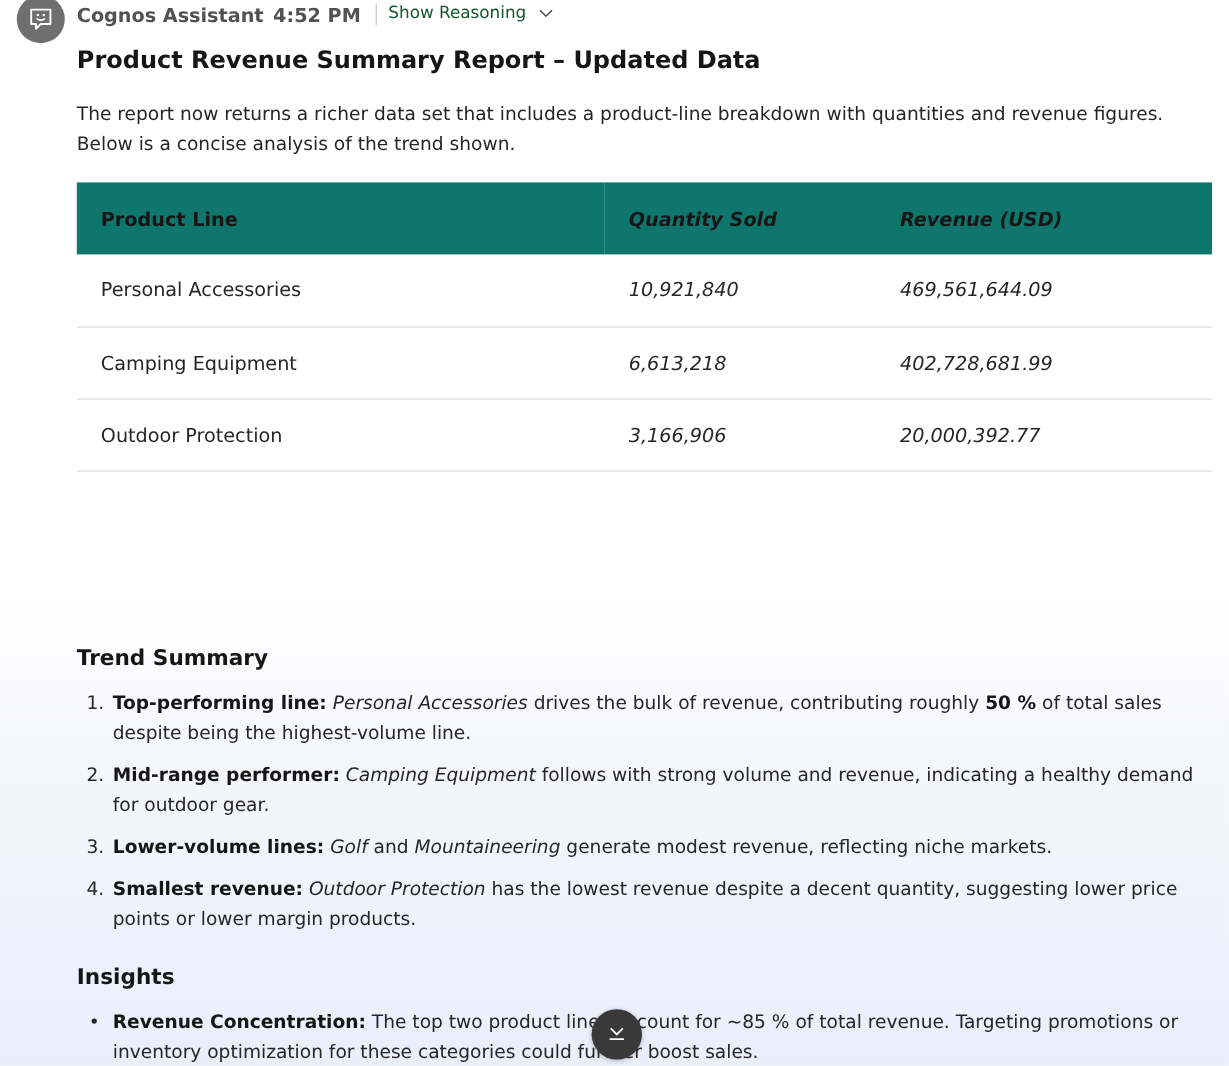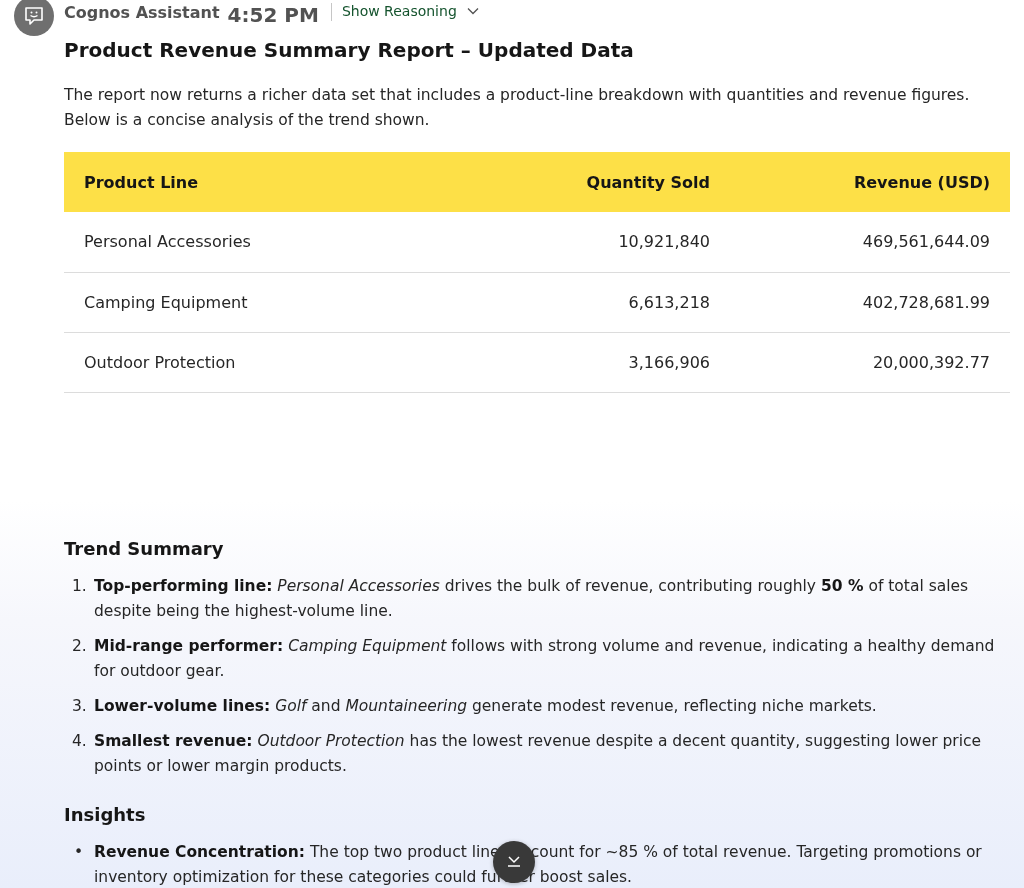--- a/index.html
+++ b/index.html
@@ -13,38 +13,38 @@
   .avatar {
     position: absolute; left: 14px; top: -4px; width: 40px; height: 40px;
     border-radius: 50%; background: #6f6f6f;
     display: flex; align-items: center; justify-content: center;
   }
   .header {
     position: absolute; left: 64px; top: 3px; height: 24px;
     display: flex; align-items: flex-start; white-space: nowrap;
   }
   .assistant-name { font-size: 16px; font-weight: bold; color: #525252; }
-  .time { font-size: 20px; font-weight: bold; color: #525252; margin-left: 8px; }
+  .time { font-size: 16px; font-weight: bold; color: #525252; margin-left: 8px; }
   .sep { width: 1px; height: 18px; background: #c6c6c6; margin: 0 10px 0 12px; }
   .reasoning { font-size: 14px; color: #14532d; display: flex; align-items: center; cursor: pointer; }
   .reasoning svg { margin-left: 10px; }
   .report-title {
     position: absolute; left: 64px; top: 38px; font-size: 20px; font-weight: bold; color: #161616;
   }
   .intro {
     position: absolute; left: 64px; top: 83px; width: 950px;
     font-size: 15.5px; line-height: 25px; color: #262626;
   }
   table {
     position: absolute; left: 64px; top: 152px; width: 946px;
     border-collapse: collapse; font-size: 16px;
   }
-  thead tr { background: #fde047; height: 60px; }
+  thead tr { background: #0f766e; height: 60px; }
   th { font-weight: bold; color: #161616; text-align: left; padding: 0 20px; }
-  th.num, td.num { text-align: right; }
+  th.num, td.num { text-align: left; font-style: italic; }
   tbody tr { height: 60.3px; border-bottom: 1px solid #dcdcdc; }
   td { color: #262626; padding: 0 20px; }
   .col1 { width: 440px; }
   .col2 { width: 226px; }
   .section-title {
     position: absolute; left: 64px; font-size: 18px; font-weight: bold; color: #161616;
   }
   ol, ul {
     position: absolute; left: 64px; width: 950px; font-size: 15.5px; line-height: 25px; color: #262626;
     list-style: none;

